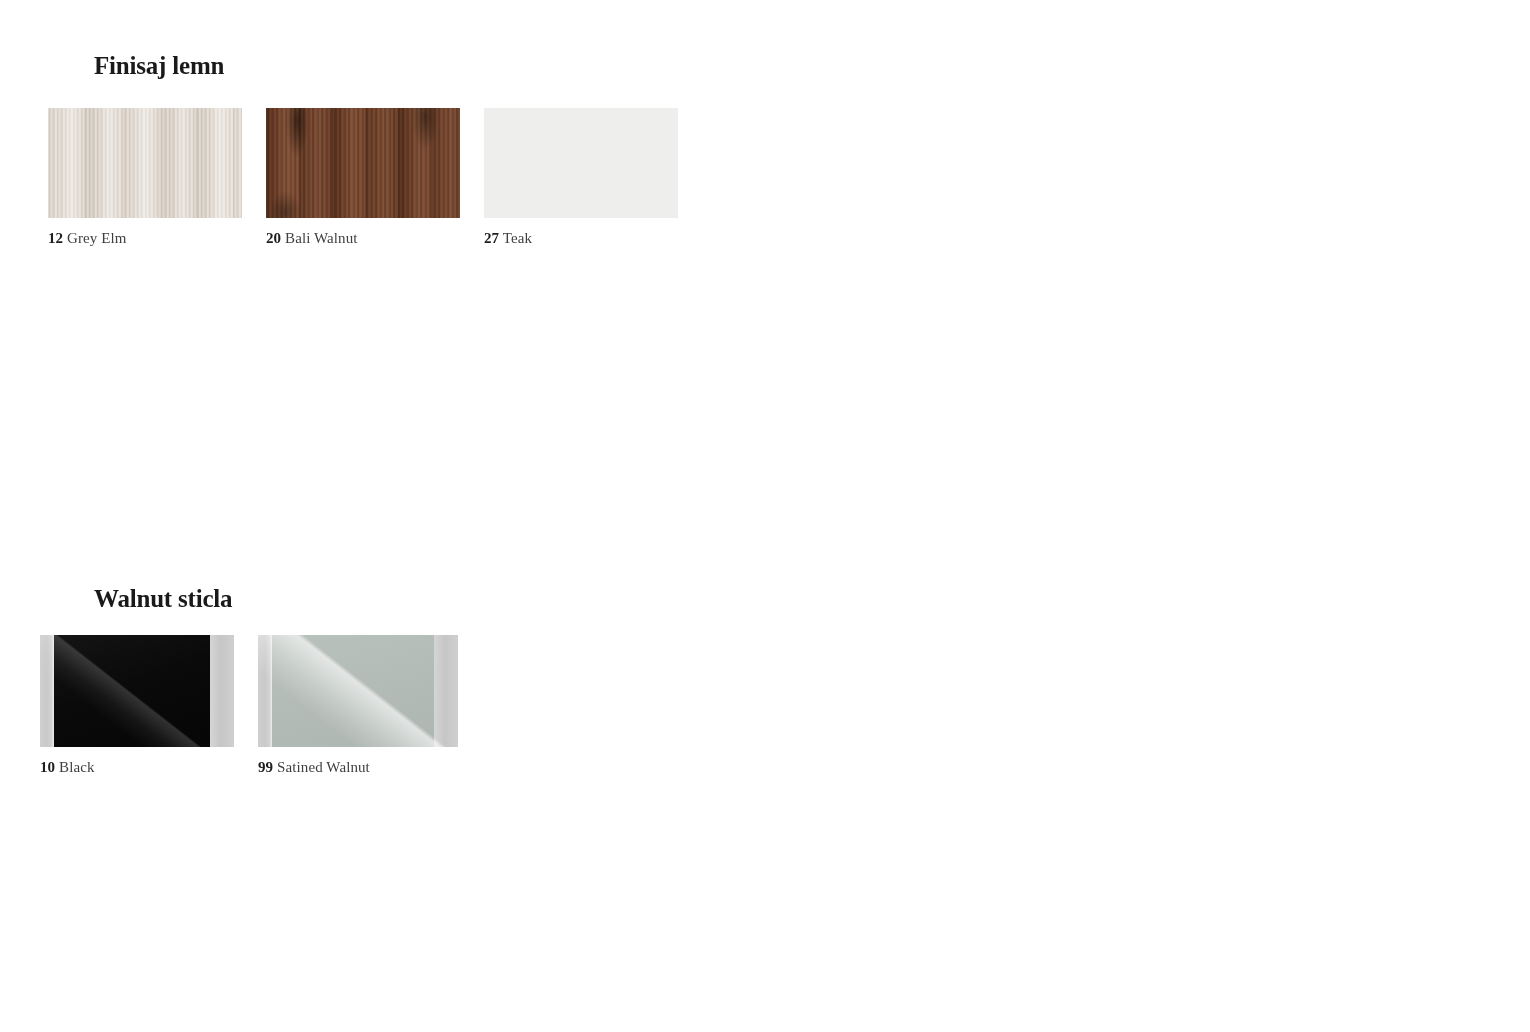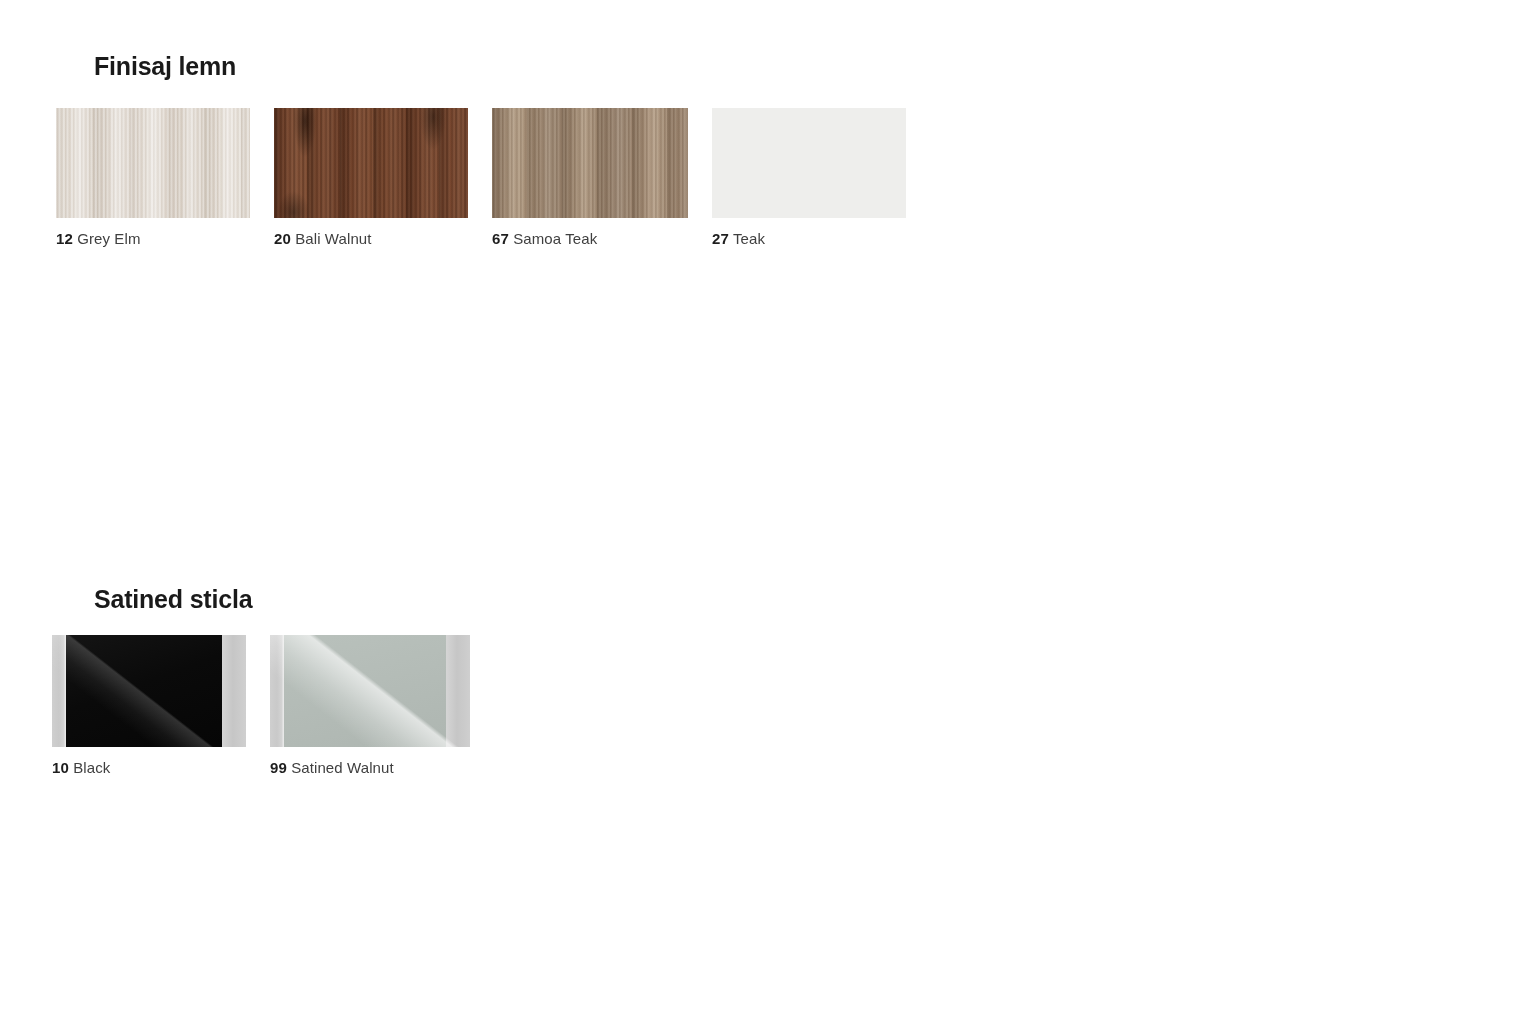--- a/index.html
+++ b/index.html
@@ -12,40 +12,41 @@
     height: 1032px;
     font-family: "Liberation Sans", sans-serif;
     overflow: hidden;
     position: relative;
   }
 
   .page {
     position: relative;
     width: 1530px;
     height: 1032px;
+    font-family: Liberation Serif, serif;
   }
 
   .section-title {
     position: absolute;
     font-size: 25px;
     font-weight: bold;
     color: #1a1a1a;
     letter-spacing: -0.2px;
     white-space: nowrap;
   }
   .section-title.wood   { left: 94px;  top: 31px; }
   .section-title.glass  { left: 94px;  top: 564px; }
 
   .swatch-grid {
     position: absolute;
     display: flex;
     flex-wrap: wrap;
   }
-  .swatch-grid.wood  { left: 56px; top: 108px; width: 1200px; }
-  .swatch-grid.glass { left: 52px; top: 635px; width: 1200px; }
+  .swatch-grid.wood  { left: 48px; top: 108px; width: 1200px; }
+  .swatch-grid.glass { left: 40px; top: 635px; width: 1200px; }
 
   .swatch-cell {
     margin-right: 24px;
     margin-bottom: 28px;
   }
 
   .swatch-chip {
     width: 194px;
     height: 110px;
     position: relative;
@@ -249,43 +250,34 @@
         <div class="tex tex-bali-walnut"></div>
       </div>
       <div class="swatch-label">
         <span class="code">20</span>
         <span class="name">Bali Walnut</span>
       </div>
     </div>
 
 
 
-    <div class="swatch-cell">
-      <div class="swatch-chip wide">
-        <div class="tex tex-samoa-teak"></div>
-      </div>
-      <div class="swatch-label">
-        <span class="code">67</span>
-        <span class="name">Samoa Teak</span>
-      </div>
-    </div>
 
     <div class="swatch-cell">
       <div class="swatch-chip">
         <div class="tex tex-white-wood"></div>
       </div>
       <div class="swatch-label">
         <span class="code">27</span>
         <span class="name">Teak</span>
       </div>
     </div>
 
   </div>
 
-  <h2 class="section-title glass">Satined sticla</h2>
+  <h2 class="section-title glass">Walnut sticla</h2>
 
   <div class="swatch-grid glass">
 
     <div class="swatch-cell">
       <div class="glass-chip glass-black">
         <div class="glass-frame"></div>
         <div class="glass-panel"></div>
         <div class="glass-rightbar"></div>
         <div class="glass-sheen"></div>
       </div>

